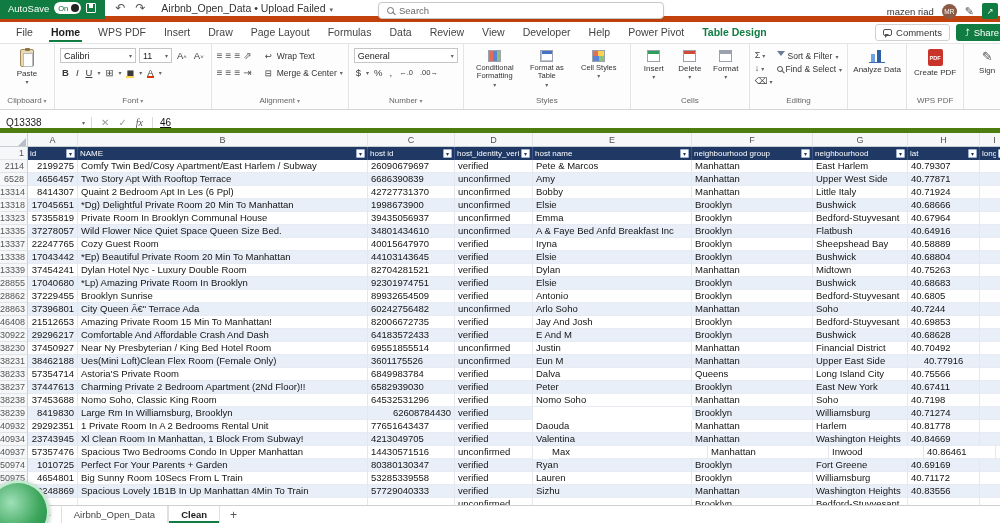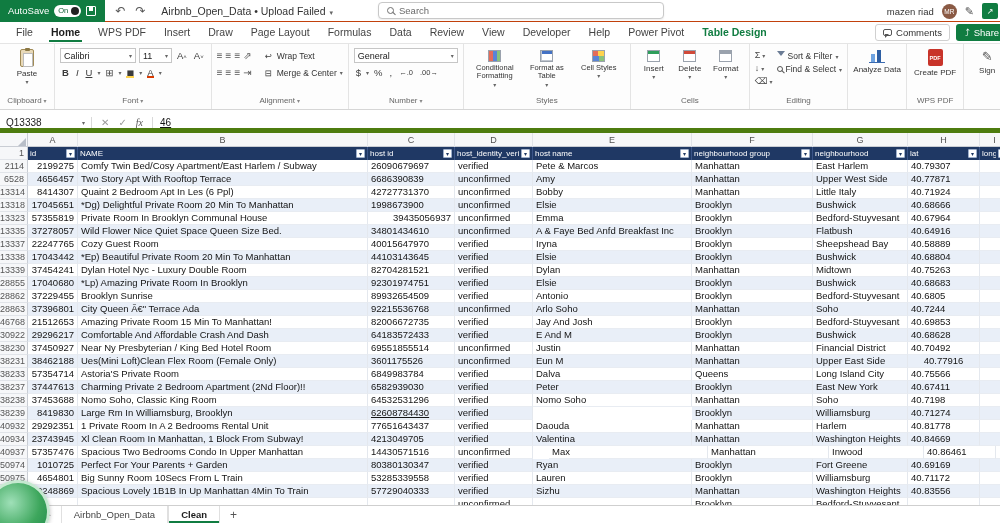--- a/index.html
+++ b/index.html
@@ -1,21 +1,21 @@
 <!DOCTYPE html>
 <html><head>
 <meta charset="utf-8">
 <style>
   * { margin:0; padding:0; box-sizing:border-box; }
   html,body { width:1000px; height:523px; overflow:hidden; }
   body { font-family:"Liberation Sans", sans-serif; background:#fff; }
   #app { position:relative; width:1000px; height:523px; overflow:hidden; background:#fff; }
 
   
-  #titlebar { position:absolute; top:0; left:0; right:0; height:22px; background:#fff; display:flex; align-items:center; border-bottom:1px solid #c2410c; }
+  #titlebar { position:absolute; top:0; left:0; right:0; height:22px; background:#fff; display:flex; align-items:center; border-bottom:6px solid #c2410c; }
   .tb-green { height:22px; background:#107C41; display:flex; align-items:center; gap:5px; padding:0 9px 0 8px; flex:none; }
   .autosave-label { color:#fff; font-size:9.5px; }
   .as-pill { width:27px; height:12px; background:#fff; border-radius:7px; display:flex; align-items:center; justify-content:space-between; padding:0 2px 0 4px; }
   .as-pill .on { font-size:7.5px; color:#0b5c31; }
   .as-pill .knob { width:8px; height:8px; border-radius:50%; background:#222; }
   .save-ic { width:10px; height:10px; border:1.2px solid #fff; border-radius:1px; position:relative; }
   .save-ic::after { content:""; position:absolute; left:2px; top:0; width:4px; height:4px; background:#fff; }
   .tb-undo, .tb-redo { font-size:12px; color:#555; margin-left:10px; cursor:default; }
   .tb-title { font-size:10.5px; color:#333; margin-left:16px; white-space:nowrap; }
   .tb-title .car { font-size:7px; color:#666; margin-left:4px; }
@@ -478,21 +478,21 @@
           <div class="dcell" style="width: 159px; text-align: left;">Elsie</div>
           <div class="dcell" style="width: 121px; text-align: left;">Brooklyn</div>
           <div class="dcell" style="width: 95px; text-align: left;">Bushwick</div>
           <div class="dcell" style="width: 72px; text-align: left;">40.68666</div>
           <div class="dcell" style="width: 30px; text-align: left;"></div>
         </div>
         <div class="drow">
           <div class="rowhead">13323</div>
           <div class="dcell" style="width: 50px; text-align: right;">57355819</div>
           <div class="dcell" style="width: 290px; text-align: left;">Private Room In Brooklyn Communal House</div>
-          <div class="dcell" style="width: 87px; text-align: right;">39435056937</div>
+          <div class="dcell" style="width: 87px; text-align: left;">39435056937</div>
           <div class="dcell" style="width: 78px; text-align: left;">unconfirmed</div>
           <div class="dcell" style="width: 159px; text-align: left;">Emma</div>
           <div class="dcell" style="width: 121px; text-align: left;">Brooklyn</div>
           <div class="dcell" style="width: 95px; text-align: left;">Bedford-Stuyvesant</div>
           <div class="dcell" style="width: 72px; text-align: left;">40.67964</div>
           <div class="dcell" style="width: 30px; text-align: left;"></div>
         </div>
         <div class="drow band">
           <div class="rowhead">13335</div>
           <div class="dcell" style="width: 50px; text-align: right;">37278057</div>
@@ -562,30 +562,30 @@
           <div class="dcell" style="width: 159px; text-align: left;">Antonio</div>
           <div class="dcell" style="width: 121px; text-align: left;">Brooklyn</div>
           <div class="dcell" style="width: 95px; text-align: left;">Bedford-Stuyvesant</div>
           <div class="dcell" style="width: 72px; text-align: left;">40.6805</div>
           <div class="dcell" style="width: 30px; text-align: left;"></div>
         </div>
         <div class="drow band">
           <div class="rowhead">28863</div>
           <div class="dcell" style="width: 50px; text-align: right;">37396801</div>
           <div class="dcell" style="width: 290px; text-align: left;">City Queen Ã€" Terrace Ada</div>
-          <div class="dcell" style="width: 87px; text-align: left;">92215536768</div>
+          <div class="dcell" style="width: 87px; text-align: left;">60242756482</div>
           <div class="dcell" style="width: 78px; text-align: left;">unconfirmed</div>
           <div class="dcell" style="width: 159px; text-align: left;">Arlo Soho</div>
           <div class="dcell" style="width: 121px; text-align: left;">Manhattan</div>
           <div class="dcell" style="width: 95px; text-align: left;">Soho</div>
           <div class="dcell" style="width: 72px; text-align: left;">40.7244</div>
           <div class="dcell" style="width: 30px; text-align: left;"></div>
         </div>
         <div class="drow">
-          <div class="rowhead">46768</div>
+          <div class="rowhead">46408</div>
           <div class="dcell" style="width: 50px; text-align: right;">21512653</div>
           <div class="dcell" style="width: 290px; text-align: left;">Amazing Private Room 15 Min To Manhattan!</div>
           <div class="dcell" style="width: 87px; text-align: left;">82006672735</div>
           <div class="dcell" style="width: 78px; text-align: left;">verified</div>
           <div class="dcell" style="width: 159px; text-align: left;">Jay And Josh</div>
           <div class="dcell" style="width: 121px; text-align: left;">Brooklyn</div>
           <div class="dcell" style="width: 95px; text-align: left;">Bedford-Stuyvesant</div>
           <div class="dcell" style="width: 72px; text-align: left;">40.69853</div>
           <div class="dcell" style="width: 30px; text-align: left;"></div>
         </div>
@@ -658,21 +658,21 @@
           <div class="dcell" style="width: 159px; text-align: left;">Nomo Soho</div>
           <div class="dcell" style="width: 121px; text-align: left;">Manhattan</div>
           <div class="dcell" style="width: 95px; text-align: left;">Soho</div>
           <div class="dcell" style="width: 72px; text-align: left;">40.7198</div>
           <div class="dcell" style="width: 30px; text-align: left;"></div>
         </div>
         <div class="drow band">
           <div class="rowhead">38239</div>
           <div class="dcell" style="width: 50px; text-align: right;">8419830</div>
           <div class="dcell" style="width: 290px; text-align: left;">Large Rm In Williamsburg, Brooklyn</div>
-          <div class="dcell" style="width: 87px; text-align: left; text-decoration: underline;">62608784430</div>
+          <div class="dcell" style="width: 87px; text-align: right;">62608784430</div>
           <div class="dcell" style="width: 78px; text-align: left;">verified</div>
           <div class="dcell" style="width: 159px; text-align: left; margin-top: 13px;">Toyosi</div>
           <div class="dcell" style="width: 121px; text-align: left;">Brooklyn</div>
           <div class="dcell" style="width: 95px; text-align: left;">Williamsburg</div>
           <div class="dcell" style="width: 72px; text-align: left;">40.71274</div>
           <div class="dcell" style="width: 30px; text-align: left;"></div>
         </div>
         <div class="drow">
           <div class="rowhead">40932</div>
           <div class="dcell" style="width: 50px; text-align: right;">29292351</div>

